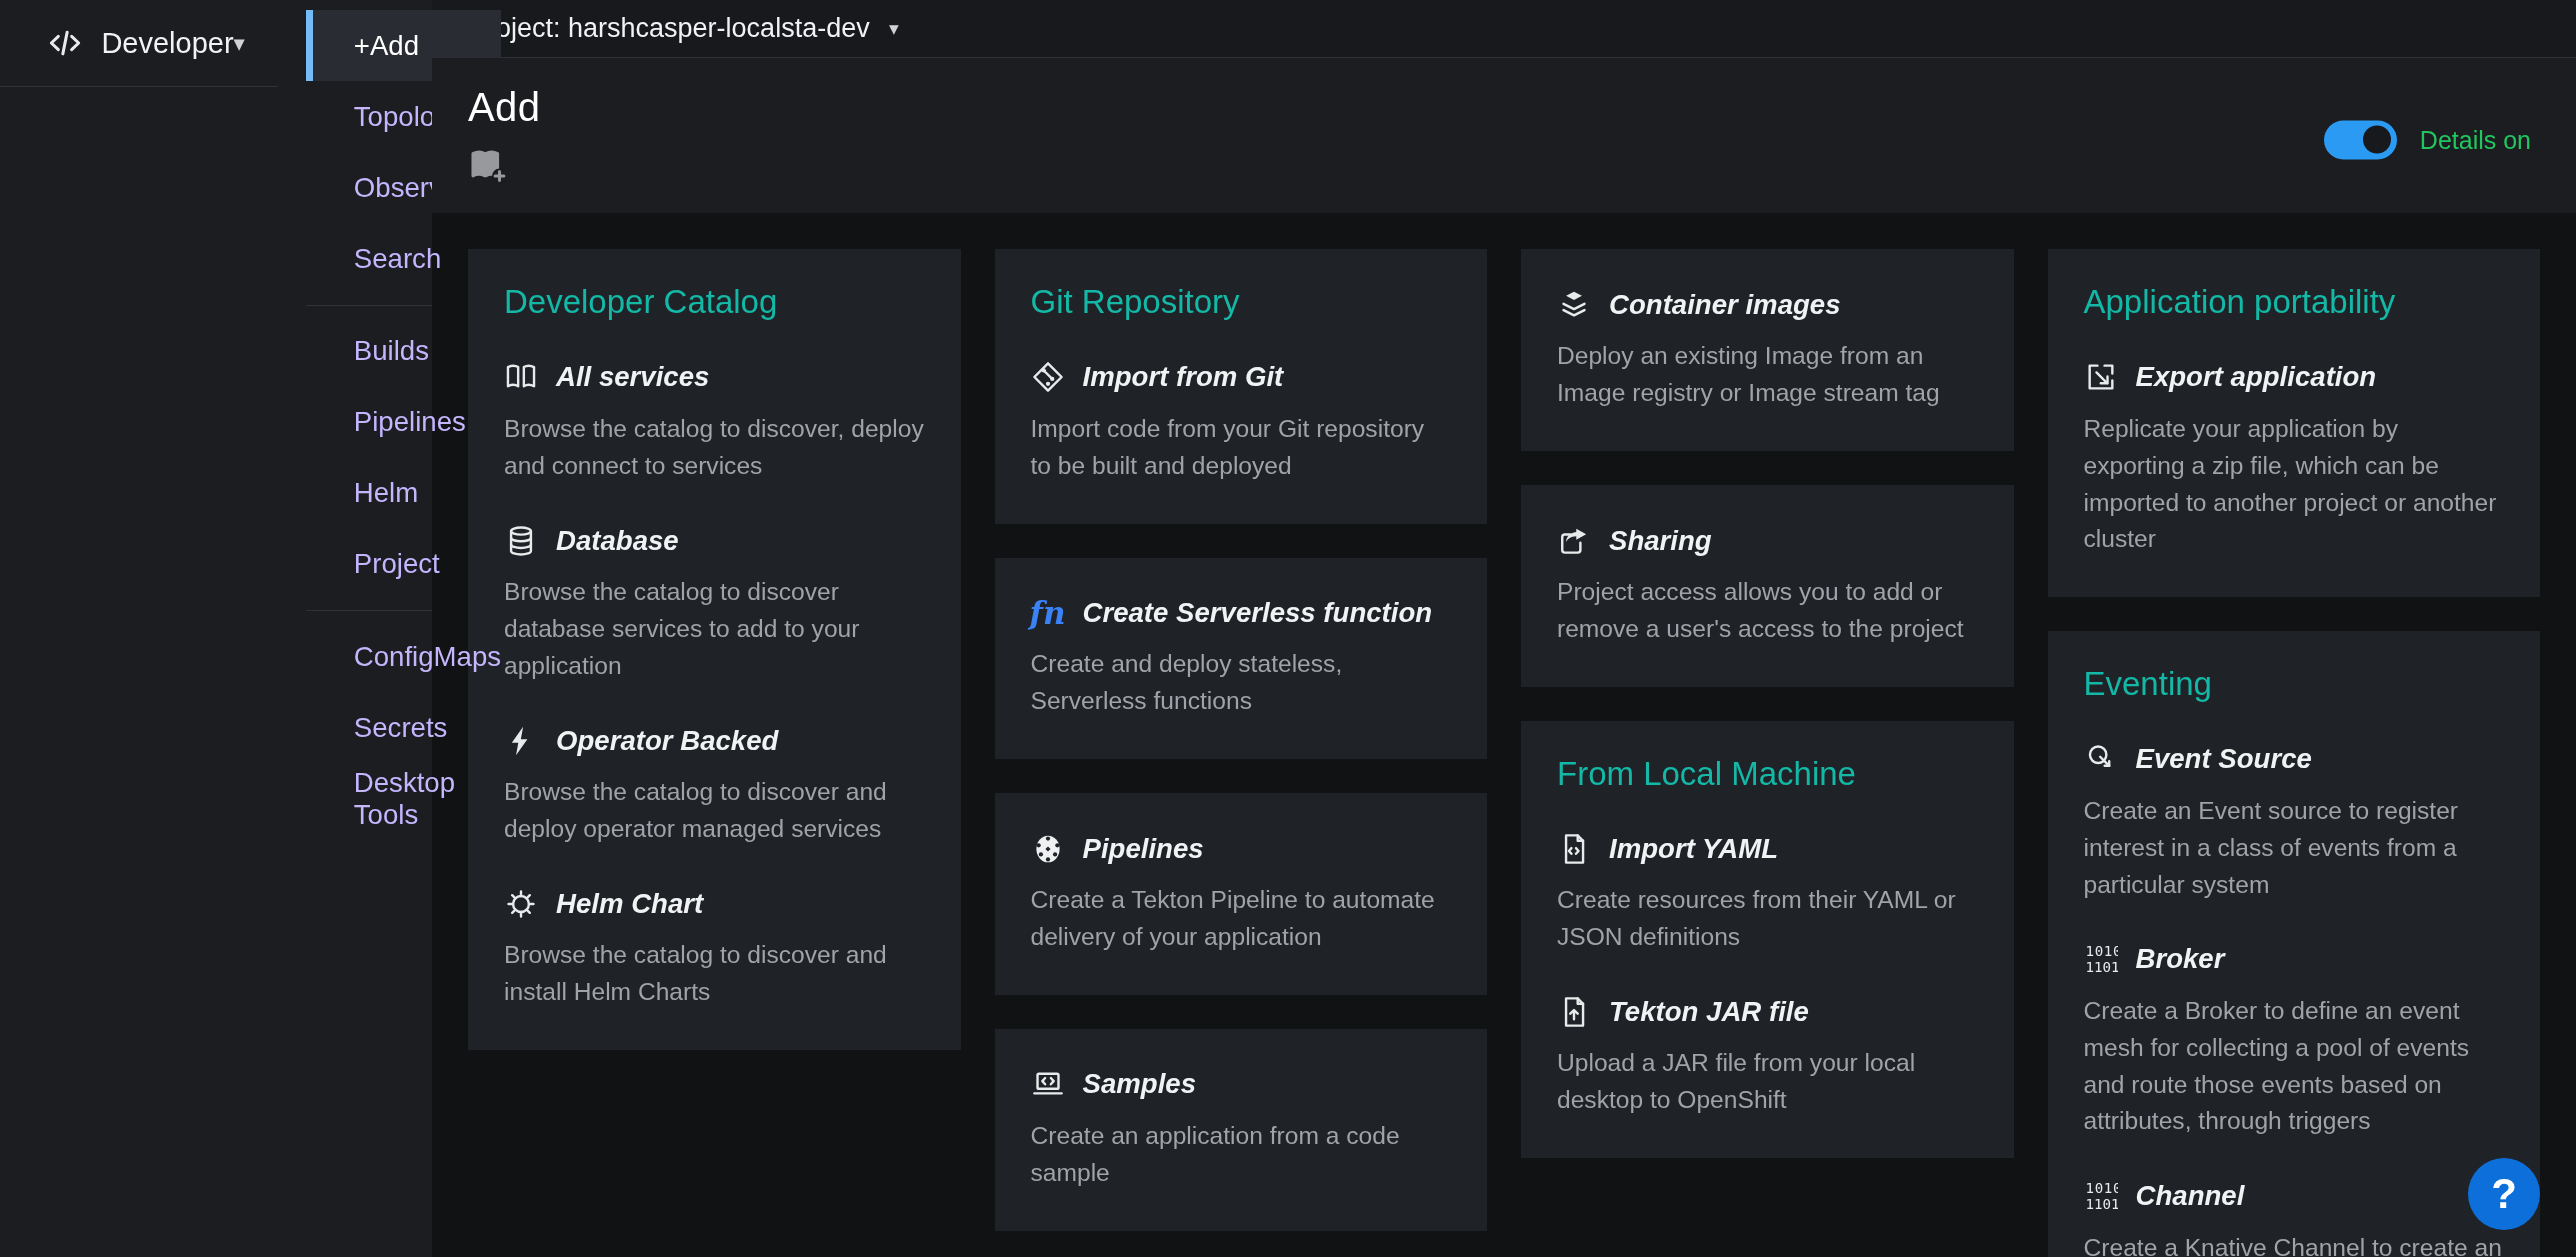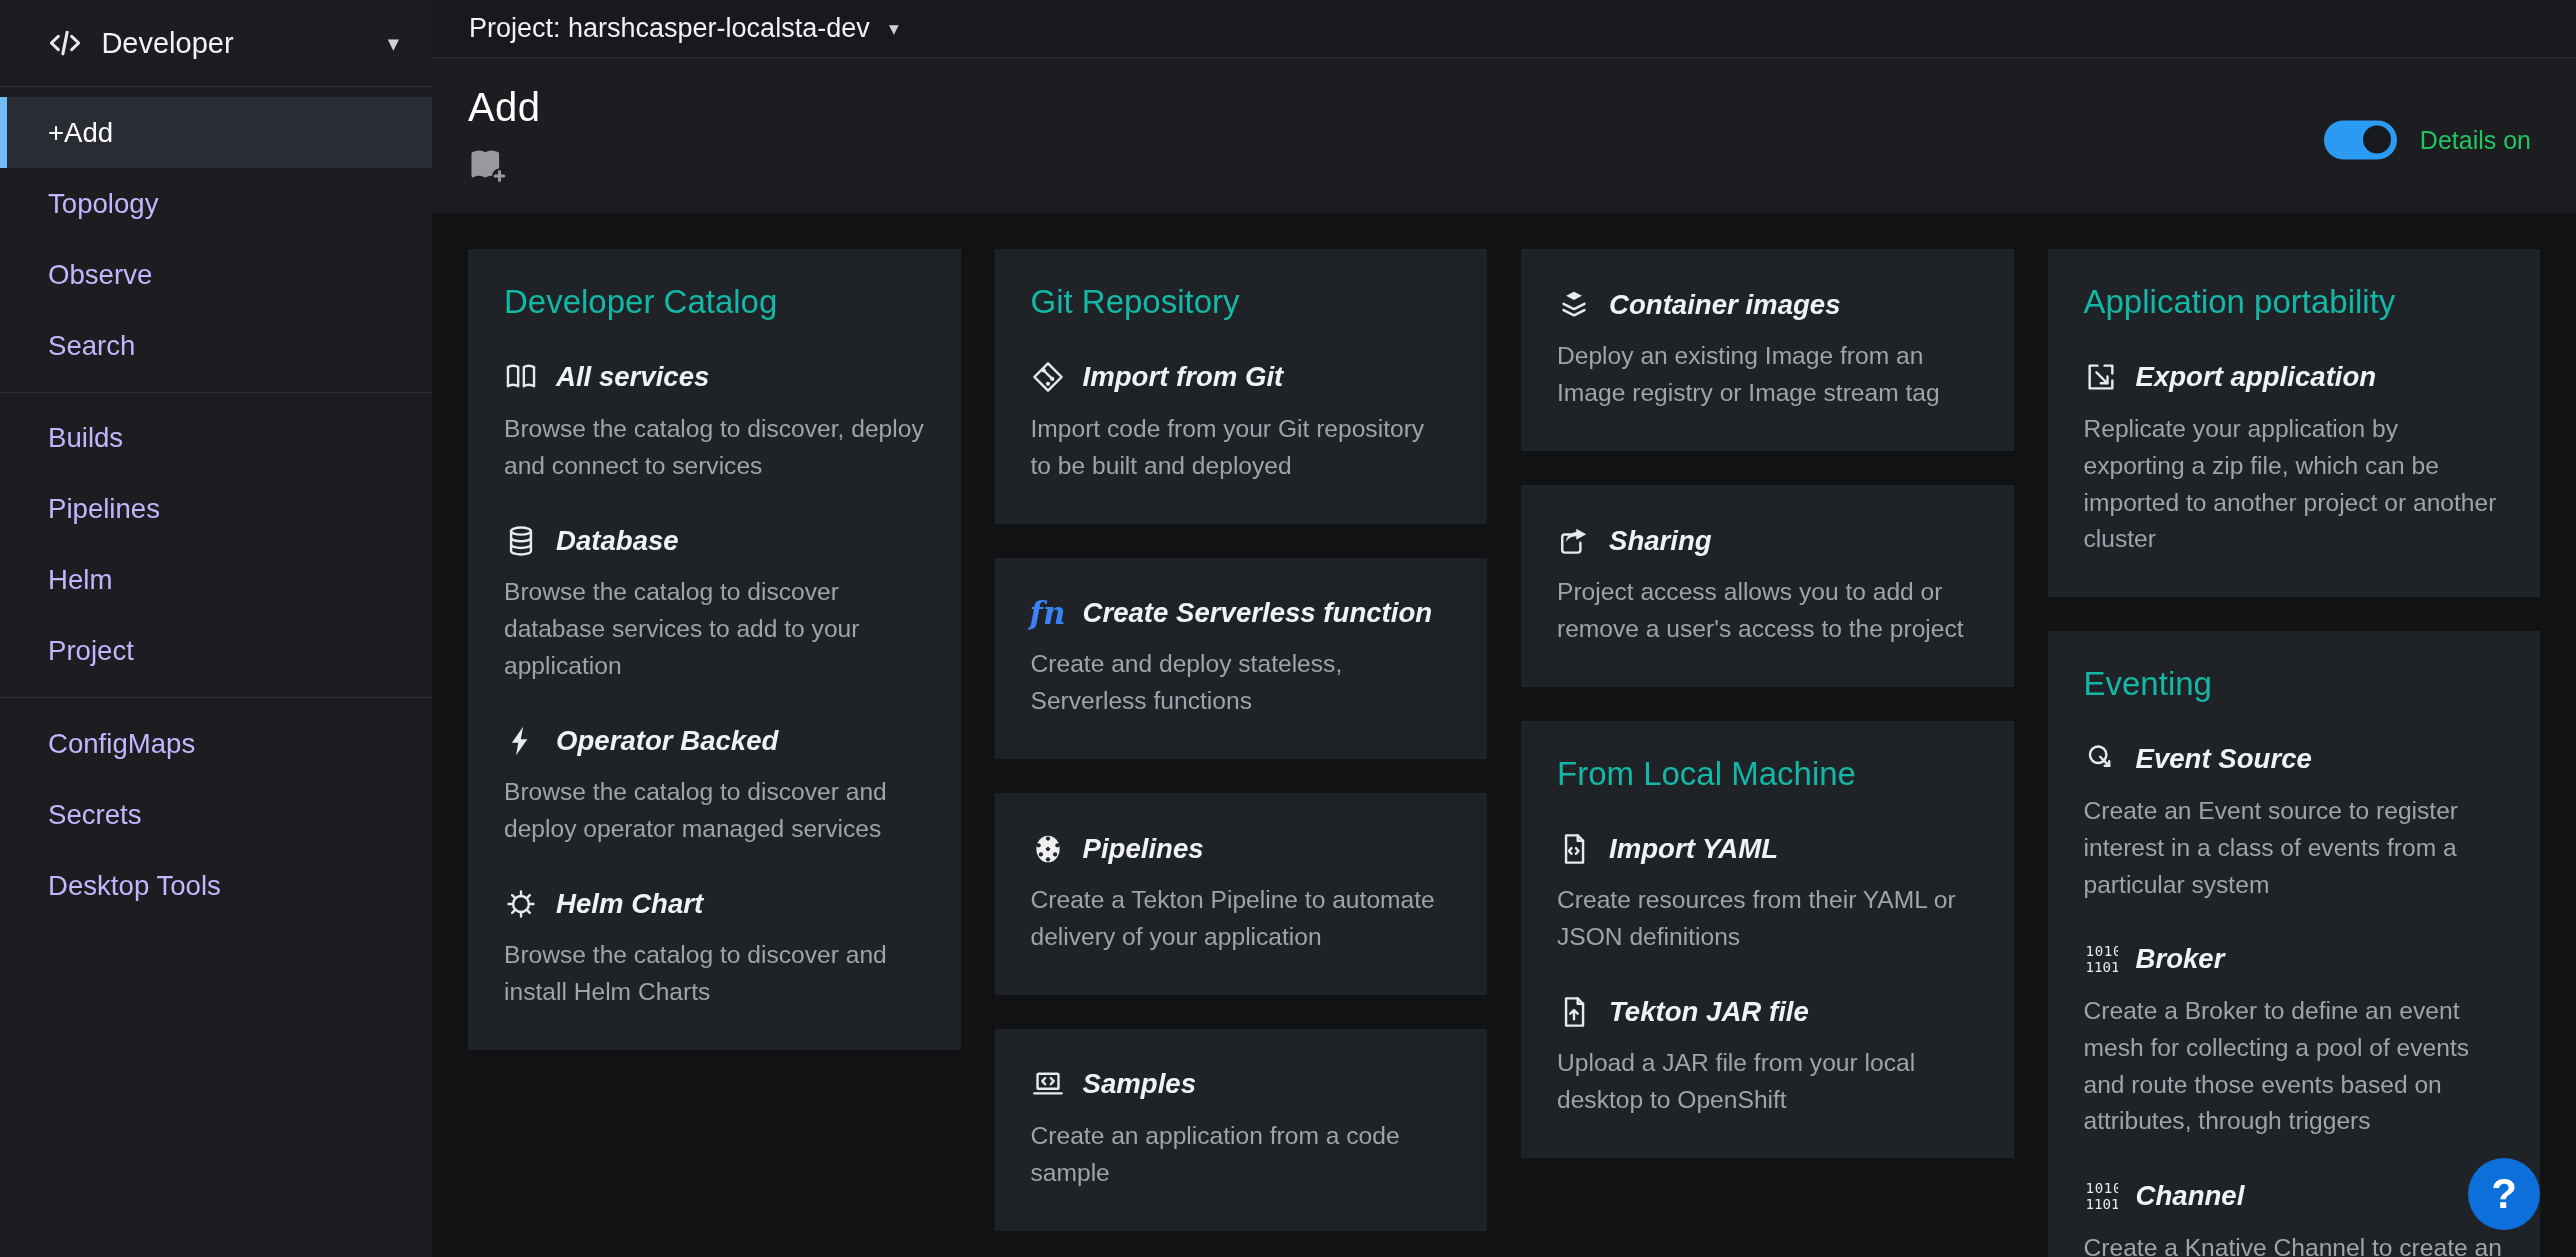--- a/index.html
+++ b/index.html
@@ -1,21 +1,21 @@
 <!DOCTYPE html>
 <html style="font-size:12px"><head>
 <meta charset="utf-8">
 <style>
   * { margin:0; padding:0; box-sizing:border-box; }
   html,body { width:2576px; height:1257px; overflow:hidden; background:#101214;
               font-family:"Liberation Sans","DejaVu Sans",sans-serif; }
   #app { width:2576px; height:1257px; display:flex; position:relative; overflow:hidden; }
 
   
-  .sidebar { width:432px; min-width:432px; height:100%; background:#1b1d21; display:flex; flex-direction:column; }
+  .sidebar { width:432px; min-width:432px; height:100%; background:#1b1d21; display:flex; flex-direction:row;gap:28px; }
   .persp { height:87px; display:flex; align-items:center; padding:0 33px 0 45px; border-bottom:0.7px solid #2e3136; }
   .persp-icon { width:40px; height:40px; margin-right:16.4px; display:flex; align-items:center; justify-content:center; }
   .persp-label { color:#f0f2f4; font-size:29px; flex:1; }
   .caret { color:#cfd1d4; font-size:22.4px; }
   .nav { padding-top:10.4px; }
   .nav-item { height:71px; display:flex; align-items:center; padding-left:48px;
               font-size:27.6px; color:#c4b5fd; cursor:pointer; position:relative; }
   .nav-item.selected { background:#292c32; color:#ffffff; }
   .nav-item.selected::before { content:""; position:absolute; left:0; top:0; bottom:0; width:6.7px; background:#73bcf7; }
   .nav-divider { height:0.7px; background:#2e3136; margin:10.4px 0; }

